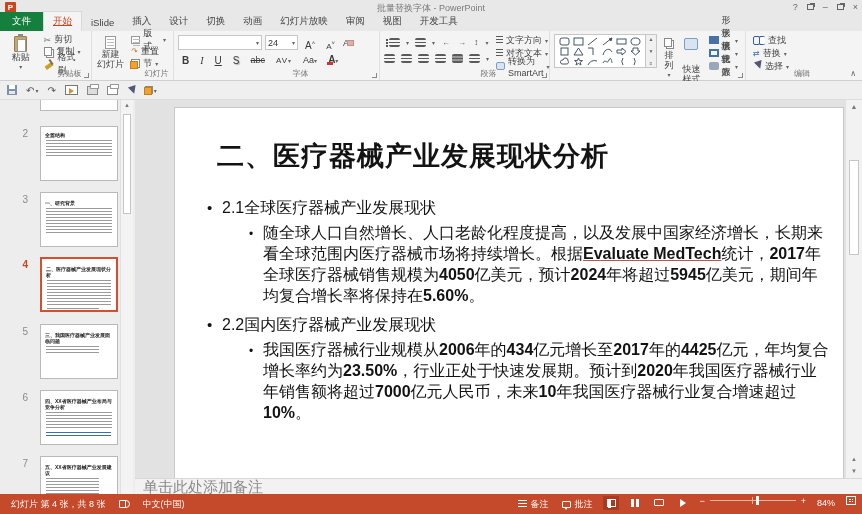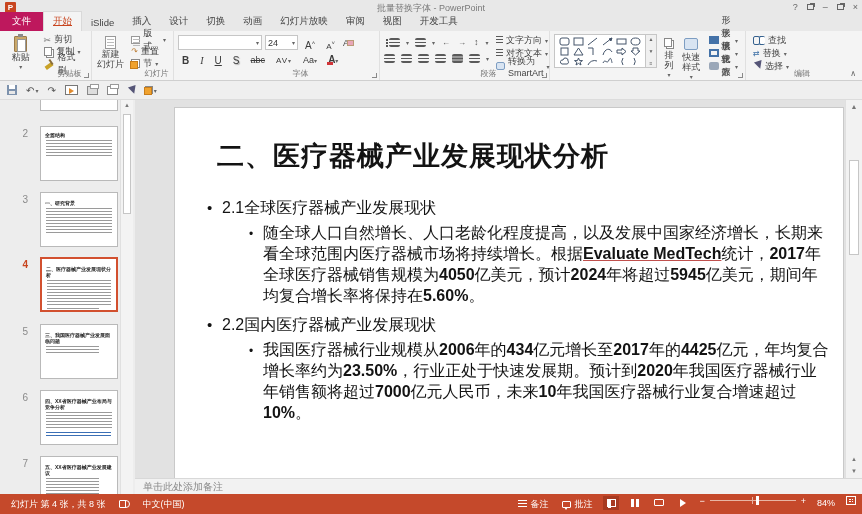--- a/index.html
+++ b/index.html
@@ -12,21 +12,21 @@
   .app-icon { position:absolute; left:5px; top:2px; width:11px; height:11px; background:#C8451F;
     color:#fff; font-size:8px; font-weight:700; text-align:center; line-height:11px; border-radius:1px;}
   .tb-title { position:absolute; left:0; right:0; top:2px; text-align:center; font-size:9px; color:#7a7a7a; }
   .win-ctrls { position:absolute; right:4px; top:1px; display:flex; gap:9px; align-items:center; color:#666; font-size:9px;}
   .win-ctrls span { cursor:default; line-height:12px; }
   .restore-glyph { display:inline-block; width:7px; height:6px; border:1px solid #666; box-shadow:2px -2px 0 -1px #666; }
 
   
   .tabrow { position:absolute; top:14px; left:0; right:0; height:17px; background:#E8E8E8; display:flex; align-items:flex-end; }
   .tab { font-size:9.5px; color:#444; padding:3px 9px 3px; cursor:pointer; }
-  .tab.file { background:#be185d; color:#fff; padding:3px 12px; }
+  .tab.file { background:#15803d; color:#fff; padding:3px 12px; }
   .tab.active { background:#F4F4F4; color:#C8451F; border:1px solid #D9D9D9; border-bottom:none;text-decoration:underline; }
   .account { position:absolute; right:6px; top:18px; display:flex; align-items:center; gap:6px; font-size:9px; color:#555;justify-content:space-between; }
   .avatar { width:12px; height:12px; border-radius:50%; background:#bdbdbd; position:relative; overflow:hidden;}
   .avatar::before { content:""; position:absolute; left:4px; top:2px; width:4px; height:4px; border-radius:50%; background:#f5f5f5;}
   .avatar::after { content:""; position:absolute; left:2px; top:7px; width:8px; height:5px; border-radius:4px 4px 0 0; background:#f5f5f5;}
 
   
   .ribbon { position:absolute; top:31px; left:0; right:0; height:50px; background:#F4F4F4;
     border-bottom:1px solid #CFCFCF; display:flex; }
   .grp { position:relative; height:100%; border-right:1px solid #E0E0E0; padding:3px 4px 12px; }
@@ -139,21 +139,21 @@
   .sub-bullet .b { font-weight:700; }
   .sub-bullet .sp { text-decoration:underline; text-decoration-color:#c0504d; text-decoration-thickness:1px; font-weight:700;}
 
   
   .vscroll { position:absolute; right:0; top:0; width:17px; bottom:16px; background:#F2F2F2; border-left:1px solid #E0E0E0;}
   .vscroll .up { position:absolute; top:3px; left:0; right:0; text-align:center; font-size:7px; color:#777;}
   .vscroll .thumb { position:absolute; top:60px; left:3px; width:10px; height:95px; background:#fff; border:1px solid #C6C6C6;}
   .vscroll .nav { position:absolute; bottom:4px; left:0; right:0; display:flex; flex-direction:column; align-items:center; gap:6px; font-size:6px; color:#777;}
 
   
-  .notesbar { position:absolute; left:135px; right:0; bottom:0; height:16px; background:#F2F2F2; border-top:1px solid #D8D8D8; font-size:10px; color:#8a8a8a; line-height:15px; padding-left:8px;}
+  .notesbar { position:absolute; left:135px; right:0; bottom:0; height:16px; background:#F2F2F2; border-top:1px solid #D8D8D8; font-size:15px; color:#8a8a8a; line-height:15px; padding-left:8px;}
 
   
   .statusbar { position:absolute; left:0; right:0; bottom:0; height:20px; background:#C5492B; color:#fff; font-size:9px; display:flex; align-items:center; }
   .statusbar .left { display:flex; align-items:center; gap:10px; padding-left:8px; }
   .statusbar .right { margin-left:auto; display:flex; align-items:flex-start; gap:8px; padding-right:6px; }
   .sb-item { display:flex; align-items:center; gap:3px; cursor:pointer; padding:2px 3px;}
   .viewbtn { width:16px; height:14px; display:flex; align-items:center; justify-content:center; cursor:pointer; }
   .viewbtn.active { background:#A73A20; }
   .vb-normal { width:9px; height:8px; border:1px solid #fff; position:relative;}
   .vb-normal::before { content:""; position:absolute; left:0; top:0; width:3px; height:8px; background:#fff;}
@@ -398,21 +398,21 @@
             <span>≡</span>
           </div>
         </div>
         <div class="bigbtn rb" style="width:26px;">
           <span class="ic ic-copy" style="margin-top:2px;"></span>
           <span style="margin-top:3px;">排列</span>
           <span class="caret">▾</span>
         </div>
         <div class="bigbtn rb" style="width:34px;">
           <span class="ic ic-quick" style="margin-top:2px;"></span>
-          <span style="margin-top:2px;">快速样式</span>
+          <span style="margin-top:14px;text-align:right;">快速样式</span>
           <span class="caret">▾</span>
         </div>
         <div class="stack3">
           <div class="smallbtn rb">
             <span class="ic ic-fill"></span>
             <span>形状填充</span>
               <span class="caret">▾</span>
           </div>
           <div class="smallbtn rb">
             <span class="ic ic-outline"></span>

